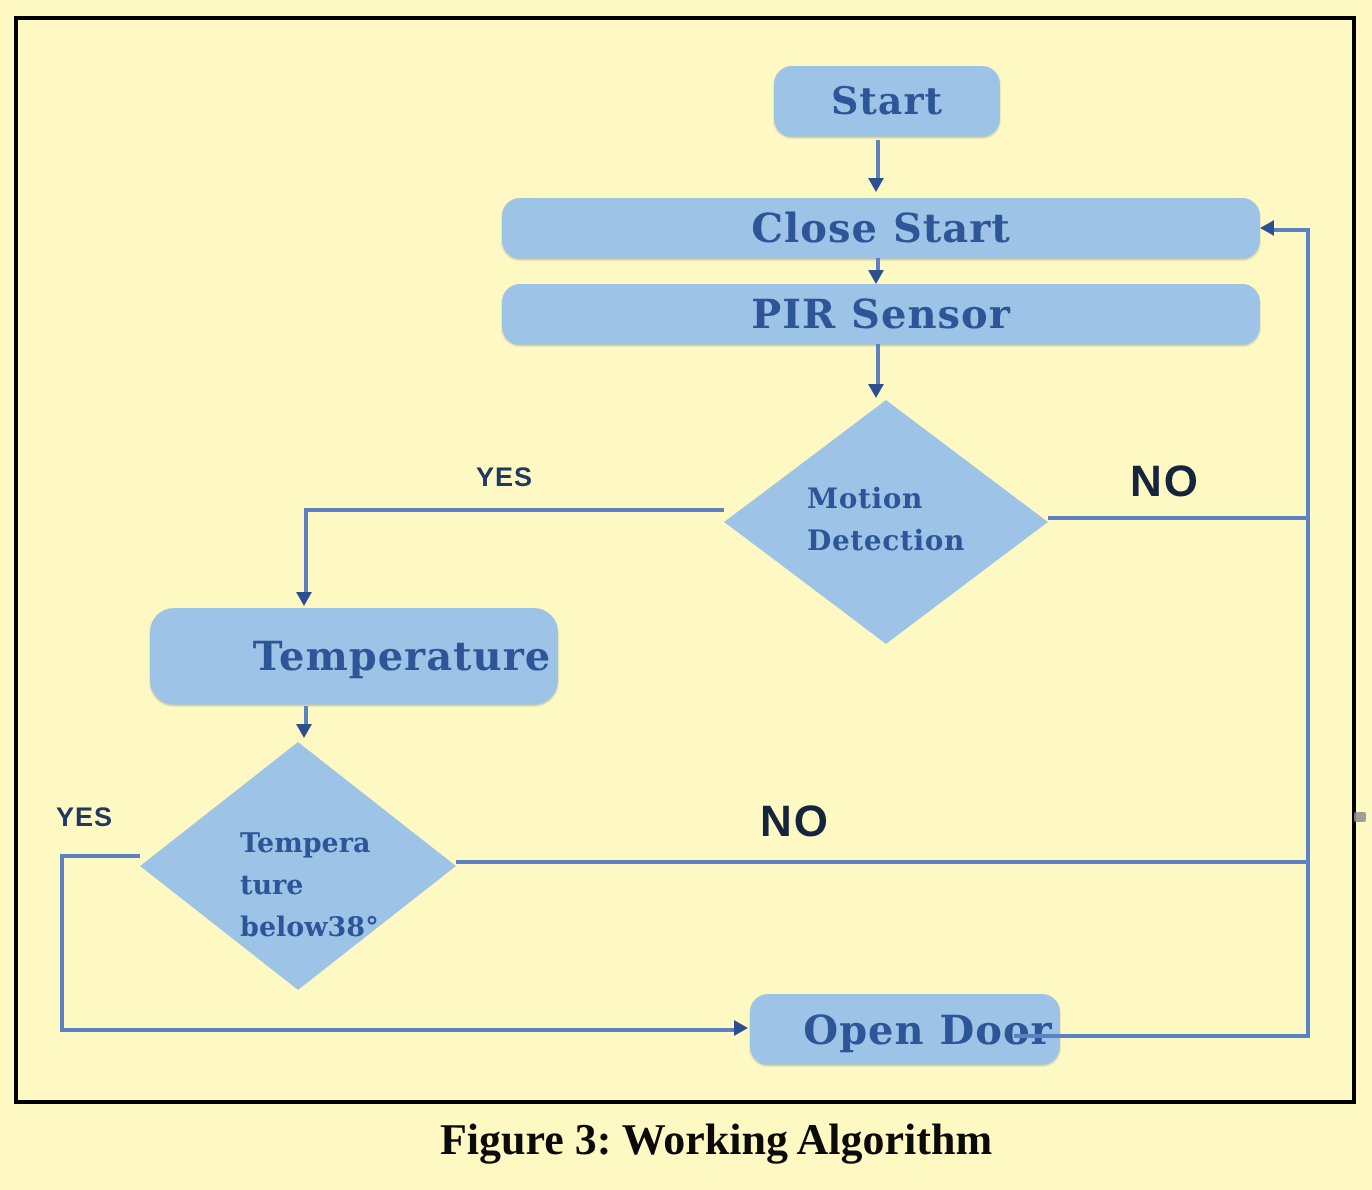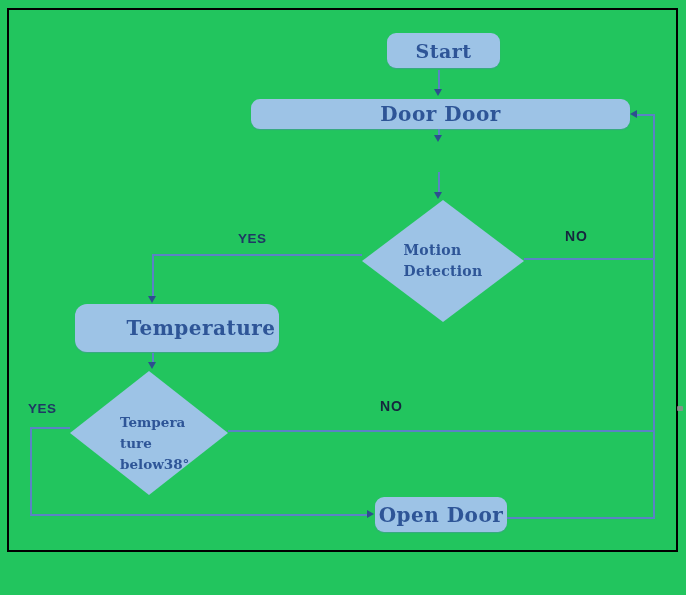--- a/index.html
+++ b/index.html
@@ -1,17 +1,17 @@
 <!DOCTYPE html>
 <html><head>
 <meta charset="utf-8">
 <style>
   html,body { margin:0; padding:0; background:#fff; }
   .stage {
-    position:relative; width:686px; height:595px; background:#22c55e;
+    position:relative; width:686px; height:595px; background:#fef9c3;
     font-family:"Liberation Sans", sans-serif; overflow:hidden;
   }
   .frame {
     position:absolute; left:7px; top:8px; width:671px; height:544px;
     border:2px solid #000; box-sizing:border-box; background:transparent;
   }
   
   .box {
     position:absolute; background:#9DC3E6; border-radius:9px;
     display:flex; align-items:center; justify-content:center;
@@ -30,21 +30,21 @@
   .line { position:absolute; background:#5B82C5; }
   .lh { height:1.6px; }
   .lv { width:1.6px; }
   .arr { position:absolute; width:0; height:0; }
   .arr-down  { border-left:4.5px solid transparent; border-right:4.5px solid transparent; border-top:7px solid #2D4F8F; }
   .arr-left  { border-top:4.5px solid transparent; border-bottom:4.5px solid transparent; border-right:7px solid #2D4F8F; }
   .arr-right { border-top:4.5px solid transparent; border-bottom:4.5px solid transparent; border-left:7px solid #2D4F8F; }
   
   .elabel { position:absolute; font-weight:700; font-family:"Liberation Sans", sans-serif; }
   .elabel-small { font-size:13.5px; color:#1F3864; letter-spacing:0.5px; }
-  .elabel-big   { font-size:14px; color:#16253E; letter-spacing:1px; }
+  .elabel-big   { font-size:22px; color:#16253E; letter-spacing:1px; }
   
   .caption {
     position:absolute; top:557px; left:0; width:686px; box-sizing:border-box;
     padding-left:30px; text-align:center;
     font-family:"Liberation Serif", serif; font-weight:700; font-size:22px; color:#0b0b0b;
   }
   .artifact {
     position:absolute; left:677px; top:406px; width:6px; height:5px;
     background:#8f8f8f; opacity:0.85; border-radius:1px;
   }
@@ -54,44 +54,47 @@
 
 <div class="stage">
 
   <div class="frame"></div>
 
   <div class="box" style="left:387px; top:33px; width:113px; height:35px; font-size:19px;">
     <span>Start</span>
   </div>
 
   <div class="box" style="left:251px; top:99px; width:379px; height:30px; font-size:20px;">
-    <span>Door Door</span>
+    <span>Close Start</span>
   </div>
 
+  <div class="box" style="left:251px; top:142px; width:379px; height:30px; font-size:20px;">
+    <span>PIR Sensor</span>
+  </div>
 
   <div class="diamond" style="left:362px; top:200px; width:162px; height:122px;">
     <div class="dtext">
       <div>Motion</div>
       <div>Detection</div>
     </div>
   </div>
 
   <div class="box" style="left:75px; top:304px; width:156px; height:48px; font-size:20px; border-radius:12px;padding-left:48px;">
     <span>Temperature</span>
   </div>
 
   <div class="diamond" style="left:70px; top:371px; width:158px; height:124px;">
     <div class="dtext-left">
       <div>Tempera</div>
       <div>ture</div>
       <div>below38°</div>
     </div>
   </div>
 
-  <div class="box" style="left:375px; top:497px; width:132px; height:35px; font-size:20px;">
+  <div class="box" style="left:375px; top:497px; width:132px; height:35px; font-size:20px;padding-left:23px;">
     <span>Open Door</span>
   </div>
 
   <div class="line lv" style="left:438px; top:70px; height:20px;"></div>
   <div class="arr arr-down" style="left:434px; top:89px;"></div>
 
   <div class="line lv" style="left:438px; top:129px; height:7px;"></div>
   <div class="arr arr-down" style="left:434px; top:135px;"></div>
 
   <div class="line lv" style="left:438px; top:172px; height:21px;"></div>
@@ -118,14 +121,15 @@
   <div class="arr arr-right" style="left:367px; top:510px;"></div>
   <div class="elabel elabel-small" style="left:28px; top:401px;">YES</div>
 
   <div class="line lh" style="left:228px; top:430px; width:425px;"></div>
   <div class="elabel elabel-big" style="left:380px; top:398px;">NO</div>
 
   <div class="line lh" style="left:507px; top:517px; width:146px;"></div>
 
   <div class="artifact"></div>
 
+  <div class="caption">Figure 3: Working Algorithm</div>
 
 </div>
 
 </body></html>

